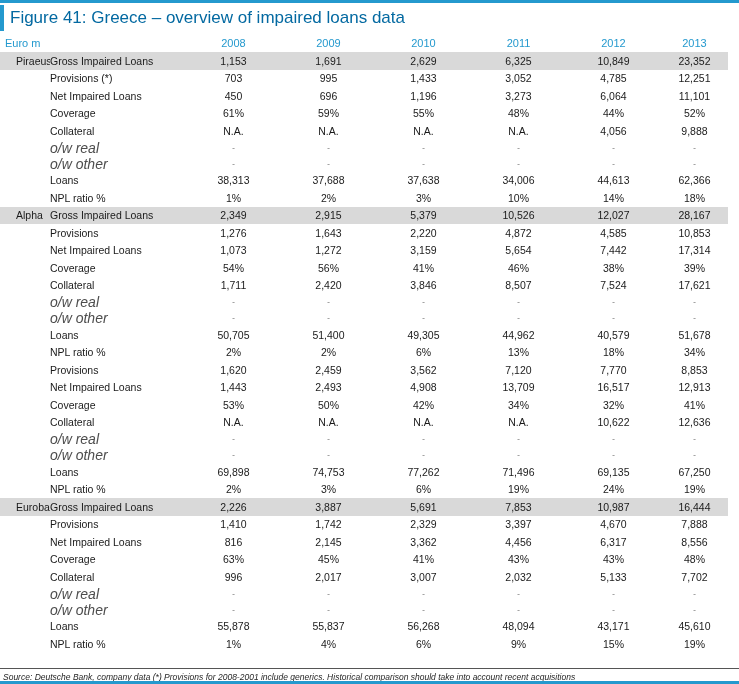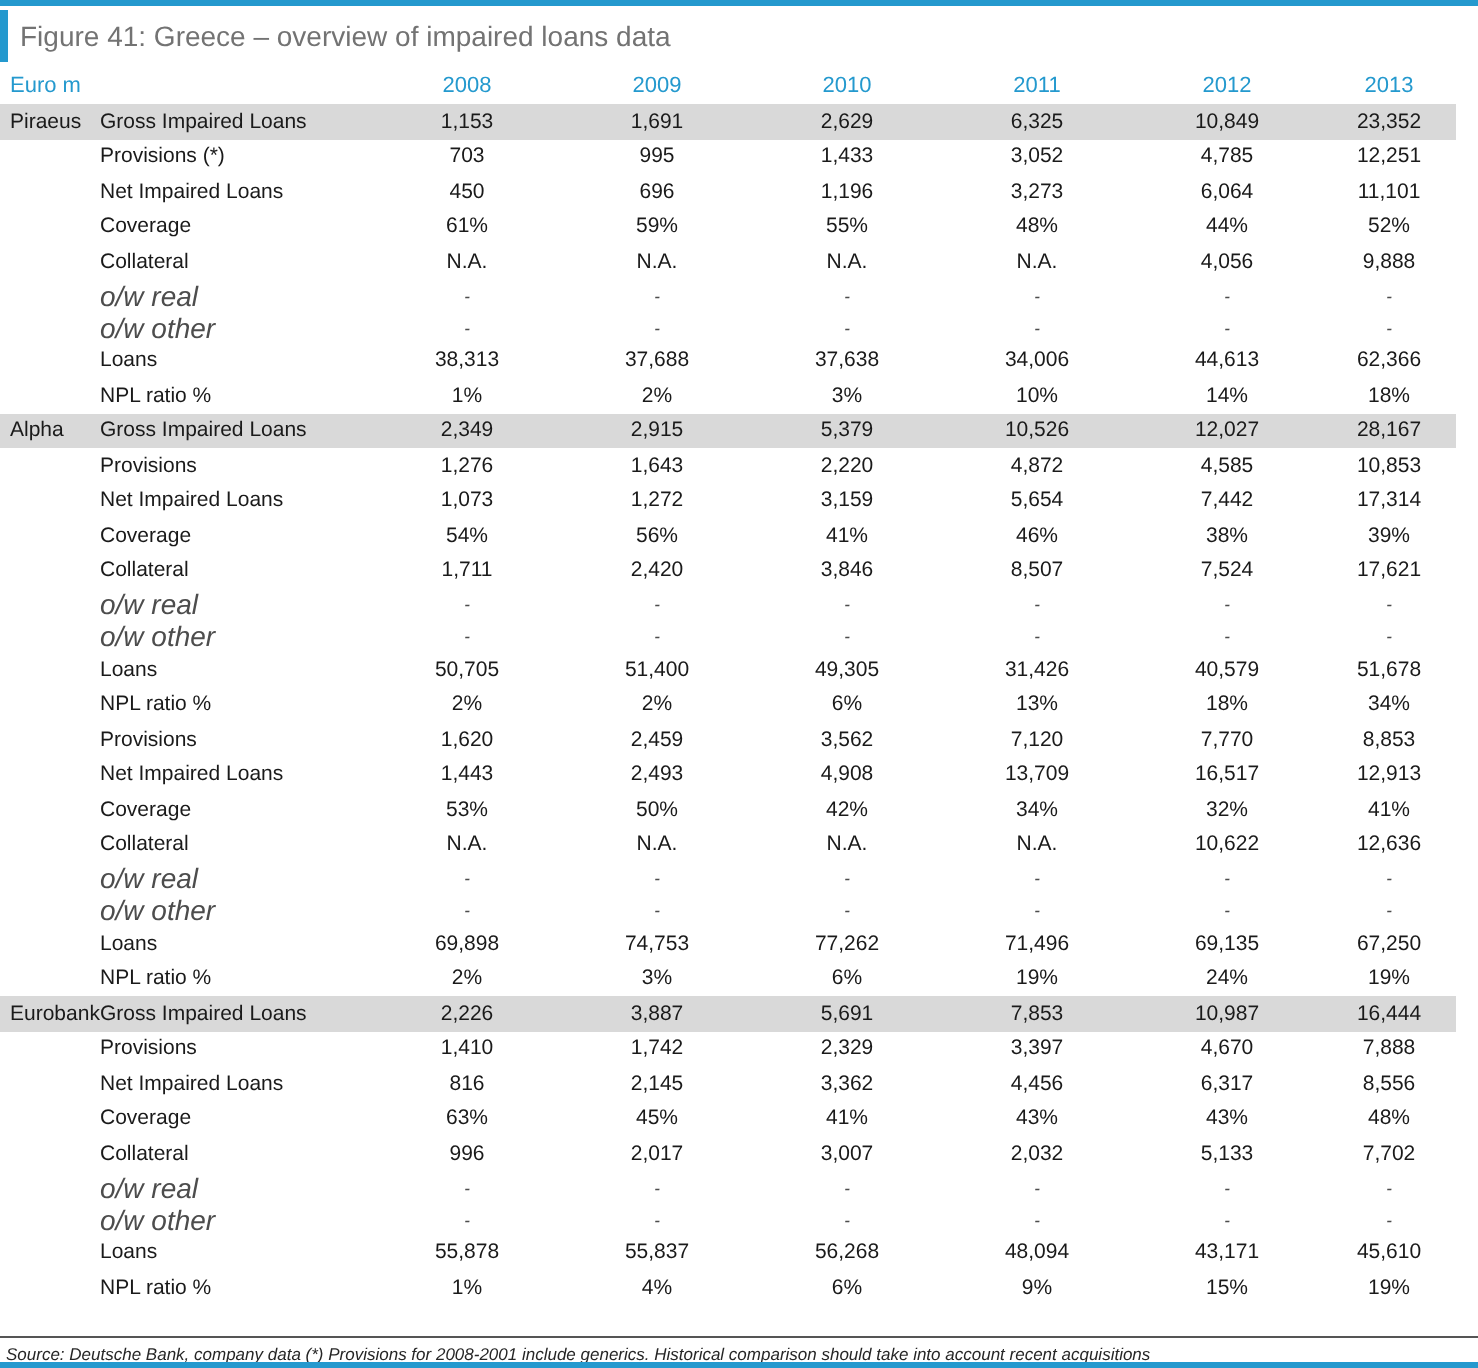--- a/index.html
+++ b/index.html
@@ -26,22 +26,22 @@
     align-items: stretch;
     margin: 2px 0 2px 0;
     height: 26px;
   }
   .title-bar {
     width: 4px;
     background: #2499ce;
     flex: 0 0 4px;
   }
   .figure-title {
-    color: #737373;
-    font-size: 14px;
+    color: #0369a1;
+    font-size: 17px;
     line-height: 26px;
     padding-left: 6px;
     white-space: nowrap;
   }
   table {
     width: 728px;
     table-layout: fixed;
     border-collapse: collapse;
   }
   col.c-bank  { width: 50px; }
@@ -64,21 +64,21 @@
   thead th.year-cell { text-align: center; }
   tbody td {
     font-size: 10.5px;
     height: 17.5px;
     vertical-align: middle;
     white-space: nowrap;
     overflow: hidden;
   }
   td.bank-cell {
     text-align: left;
-    padding-left: 5px;
+    padding-left: 16px;
     color: #1a1a1a;
   }
   td.label-cell {
     text-align: left;
     color: #1a1a1a;
   }
   td.value-cell { text-align: center; }
   tr.band td { background: #d9d9d9; }
   tr.sub td {
     height: 15px;
@@ -297,21 +297,21 @@
           <td class="value-cell">-</td>
           <td class="value-cell">-</td>
           <td class="value-cell">-</td>
         </tr>
         <tr>
           <td class="bank-cell"></td>
           <td class="label-cell">Loans</td>
           <td class="value-cell">50,705</td>
           <td class="value-cell">51,400</td>
           <td class="value-cell">49,305</td>
-          <td class="value-cell">31,426</td>
+          <td class="value-cell">44,962</td>
           <td class="value-cell">40,579</td>
           <td class="value-cell">51,678</td>
         </tr>
         <tr>
           <td class="bank-cell"></td>
           <td class="label-cell">NPL ratio %</td>
           <td class="value-cell">2%</td>
           <td class="value-cell">2%</td>
           <td class="value-cell">6%</td>
           <td class="value-cell">13%</td>

